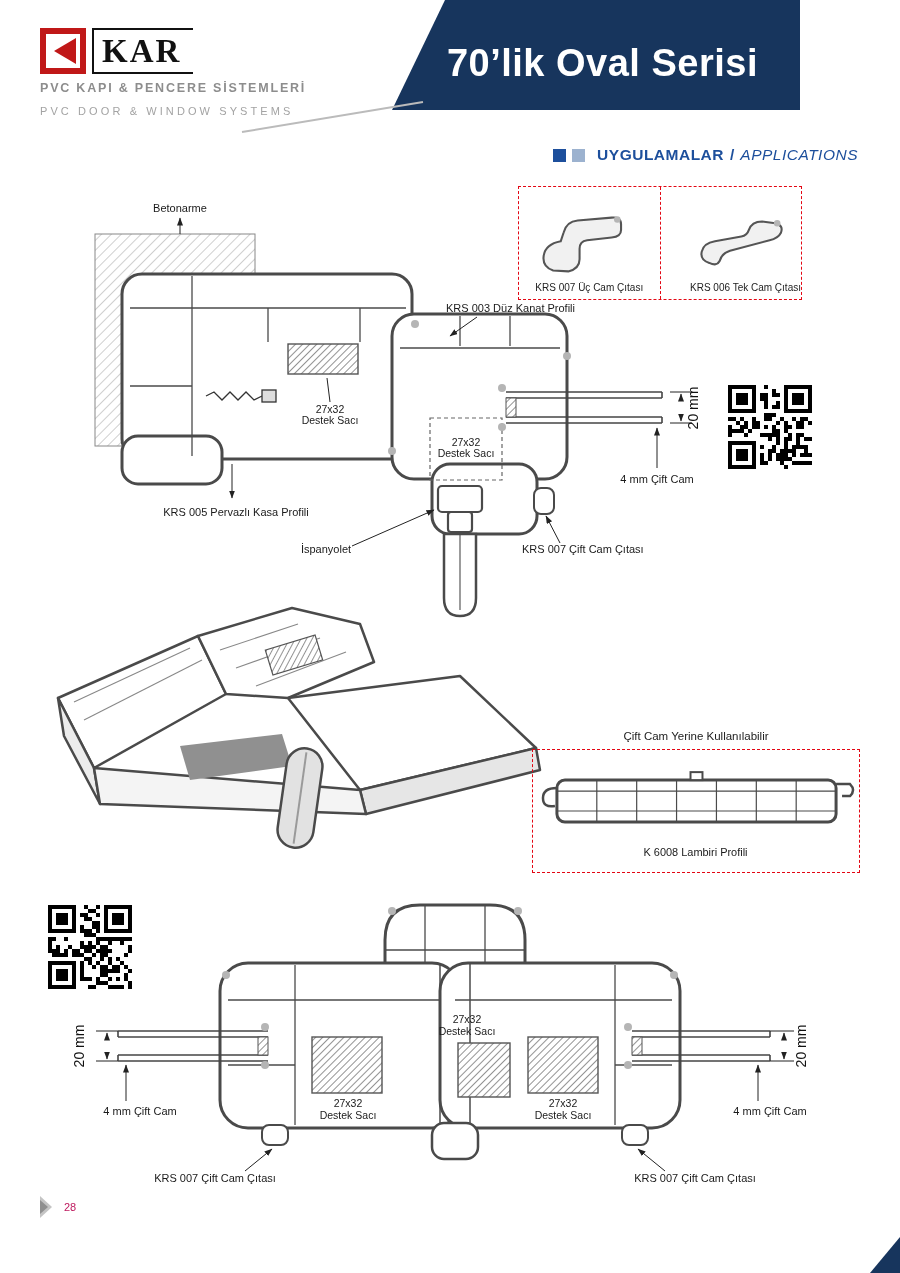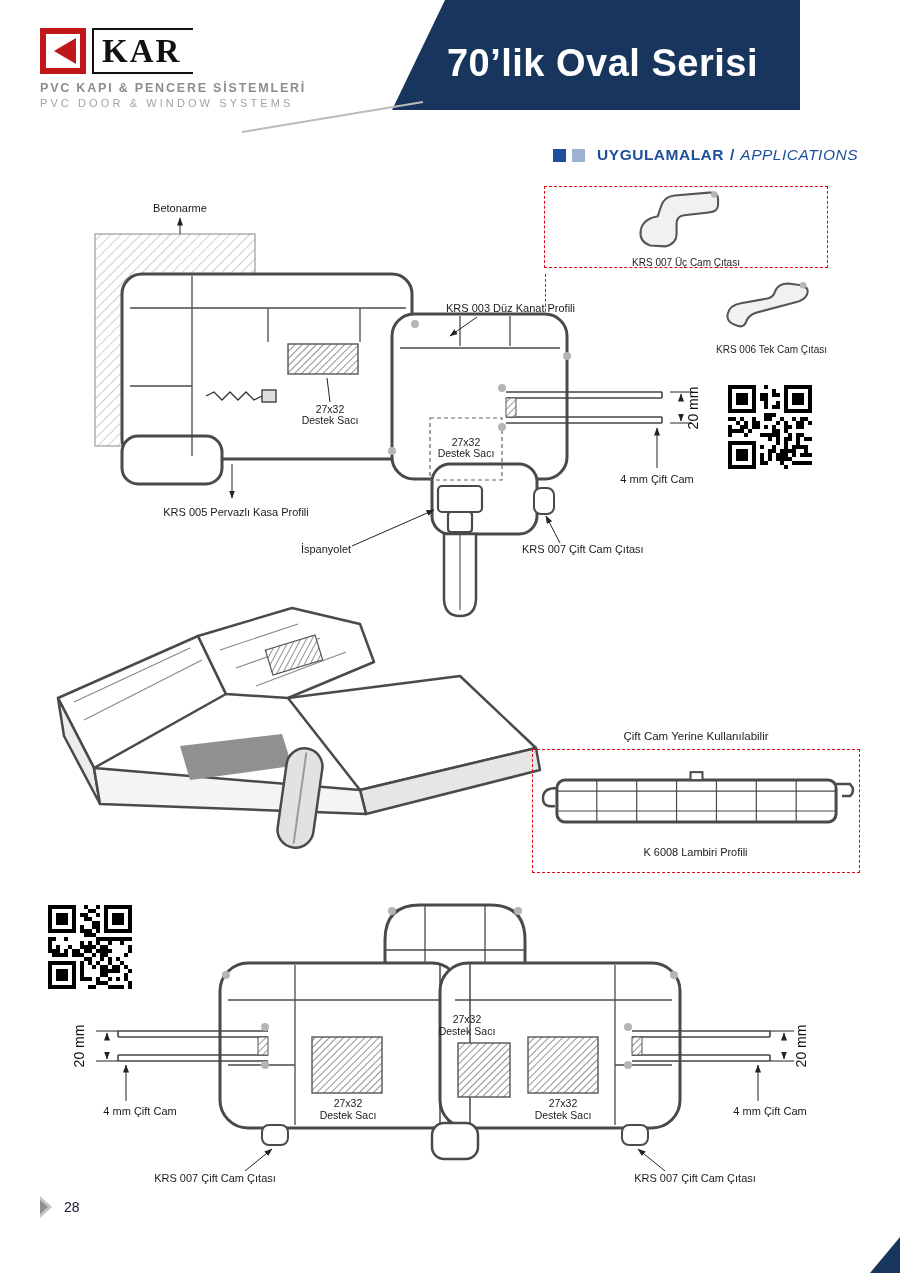--- a/index.html
+++ b/index.html
@@ -24,49 +24,49 @@
     padding-right:42px; padding-top:16px; }
   .banner-title { color:#fff; font-size:38px; font-weight:bold; letter-spacing:.5px; }
   .logo { left:40px; top:28px; }
   .logo-row { display:flex; align-items:stretch; }
   .logo-icon { width:46px; height:46px; margin-right:6px; }
   .logo-kar, .logo-pen { display:inline-block; font-family:"Liberation Serif", serif;
     font-weight:bold; font-size:33px; line-height:42px; padding:0 12px; border:2px solid #111; }
   .logo-kar { background:#fff; color:#111; border-right:none; letter-spacing:2px;padding-left:8px; }
   .logo-pen { background:var(--logo-green); color:#fff; letter-spacing:2px; }
   .logo-sub1 { margin-top:7px; font-size:12.5px; font-weight:bold; color:#8d8d8d; letter-spacing:1.8px; }
-  .logo-sub2 { margin-top:2px; font-size:11px; color:#a3a3a3; letter-spacing:3.1px; }
+  .logo-sub2 { margin-top:10px; font-size:11px; color:#a3a3a3; letter-spacing:3.1px; }
 
   
   .section-header { top:146px; right:42px; display:flex; align-items:center; gap:6px; }
   .sq { width:13px; height:13px; display:inline-block; }
   .sq-dark  { background:var(--accent-blue); }
   .sq-light { background:#9cb2cf; margin-right:6px; }
   .sec-tr  { color:var(--accent-blue); font-weight:bold; font-size:15.5px; letter-spacing:.5px; }
   .sec-sep { color:var(--accent-blue); font-weight:bold; font-size:15.5px; }
   .sec-en  { color:var(--accent-blue); font-style:italic; font-size:15.5px; letter-spacing:.5px; }
 
   
-  .beads-box { left:544px; top:186px; width:284px; height:82px;
-    border:1.5px dashed var(--dashed-red); display:flex;flex-direction:column; }
+  .beads-box { left:518px; top:186px; width:284px; height:114px;
+    border:1.5px dashed var(--dashed-red); display:flex; }
   .bead-cell { flex:1; display:flex; flex-direction:column; align-items:center;
     justify-content:flex-end; padding-bottom:6px; gap:4px; }
   .bead-cell + .bead-cell { border-left:1.5px dashed var(--dashed-red);align-items:flex-end; }
   .bead-label { font-size:10px; color:#222; text-align:center; }
 
   .lambiri-note { left:532px; top:730px; width:328px; text-align:center;
     font-size:11.5px; color:#222; }
   .lambiri-box { left:532px; top:749px; width:328px; height:124px;
     border:1.5px dashed var(--dashed-red); }
 
   .qr { background:#fff; }
 
   
   .footer { left:40px; top:1196px; display:flex; align-items:center; gap:8px; }
-  .page-num { font-size:14px; color:#0f172a; }
+  .page-num { font-size:11px; color:#be185d; }
   .corner-accent { right:0; bottom:0; width:30px; height:36px; background:var(--banner-blue);
     clip-path:polygon(100% 0, 100% 100%, 0 100%); }
 </style>
 </head>
 <body>
 
 <svg width="0" height="0" class="abs" aria-hidden="true">
   <defs>
     <pattern id="hatch" width="5" height="5" patternUnits="userSpaceOnUse" patternTransform="rotate(45)">
       <rect width="5" height="5" fill="#fff"></rect>

